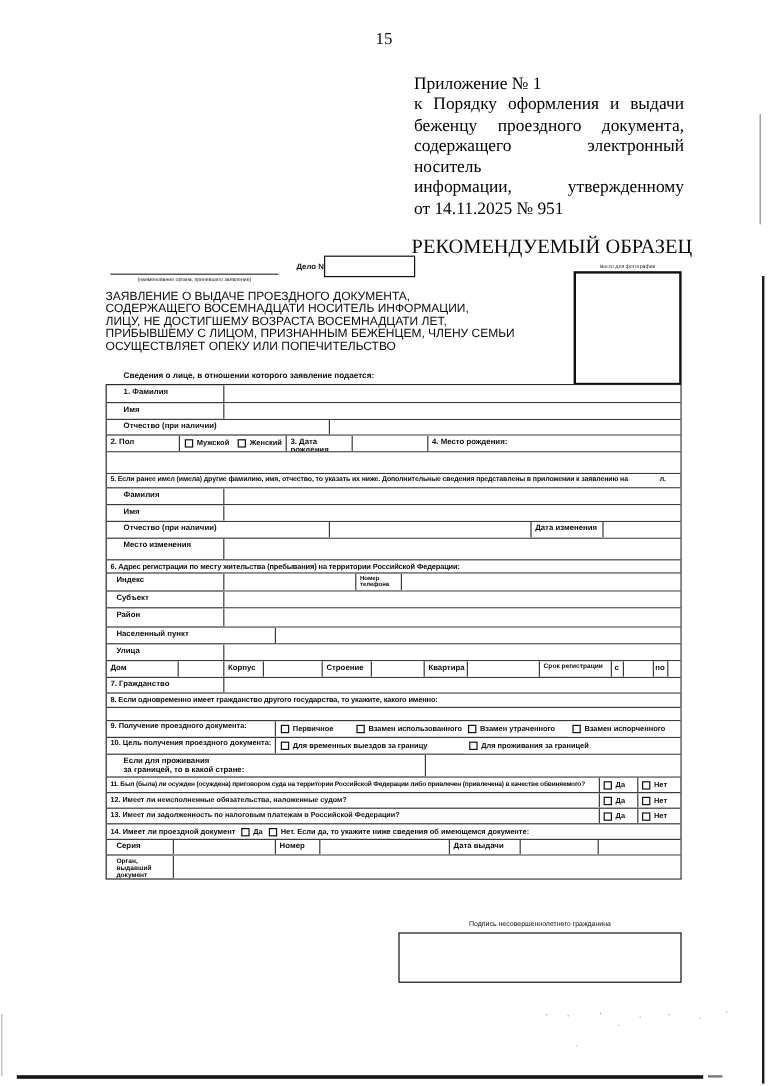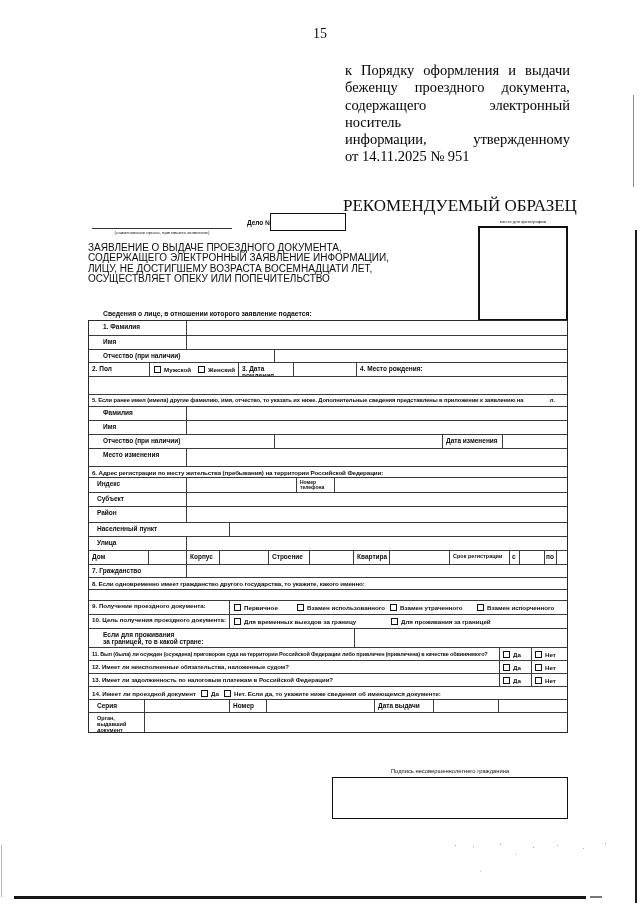--- a/index.html
+++ b/index.html
@@ -68,40 +68,42 @@
                        128px 3px 0 #b0b0b0, 150px -2px 0 #a0a0a0, 60px 9px 0 #b5b5b5, 25px 26px 0 #c0c0c0; }
 </style>
 </head>
 <body>
 
 <div class="page">
 
   <div class="page-number serif">15</div>
 
   <div class="appendix serif">
+    <div class="plain">Приложение № 1</div>
     <div class="jline">к Порядку оформления и выдачи</div>
     <div class="jline">беженцу проездного документа,</div>
     <div class="jline">содержащего электронный носитель</div>
     <div class="jline">информации, утвержденному</div>
     <div class="plain">от 14.11.2025 № 951</div>
   </div>
 
   <div class="sample-label serif">РЕКОМЕНДУЕМЫЙ ОБРАЗЕЦ</div>
 
   <div class="received-line"></div>
   <div class="received-caption">(наименование органа, принявшего заявление)</div>
   <div class="case-label">Дело №</div>
   <div class="case-box"></div>
   <div class="photo-caption">место для фотографии</div>
   <div class="photo-box"></div>
 
   <div class="form-title">
     <div>ЗАЯВЛЕНИЕ О ВЫДАЧЕ ПРОЕЗДНОГО ДОКУМЕНТА,</div>
-    <div>СОДЕРЖАЩЕГО ЭЛЕКТРОННЫЙ ЗАЯВЛЕНИЕ ИНФОРМАЦИИ,</div>
+    <div>СОДЕРЖАЩЕГО ВОСЕМНАДЦАТИ НОСИТЕЛЬ ИНФОРМАЦИИ,</div>
     <div>ЛИЦУ, НЕ ДОСТИГШЕМУ ВОЗРАСТА ВОСЕМНАДЦАТИ ЛЕТ,</div>
+    <div>ПРИБЫВШЕМУ С ЛИЦОМ, ПРИЗНАННЫМ БЕЖЕНЦЕМ, ЧЛЕНУ СЕМЬИ</div>
     <div>ОСУЩЕСТВЛЯЕТ ОПЕКУ ИЛИ ПОПЕЧИТЕЛЬСТВО</div>
   </div>
 
   <div class="subject-intro">Сведения о лице, в отношении которого заявление подается:</div>
 
   <div class="tbl">
 
     <div class="row h14">
       <div class="cell lbl ind" style="width:97px">1. Фамилия</div>
       <div class="cell val"></div>

